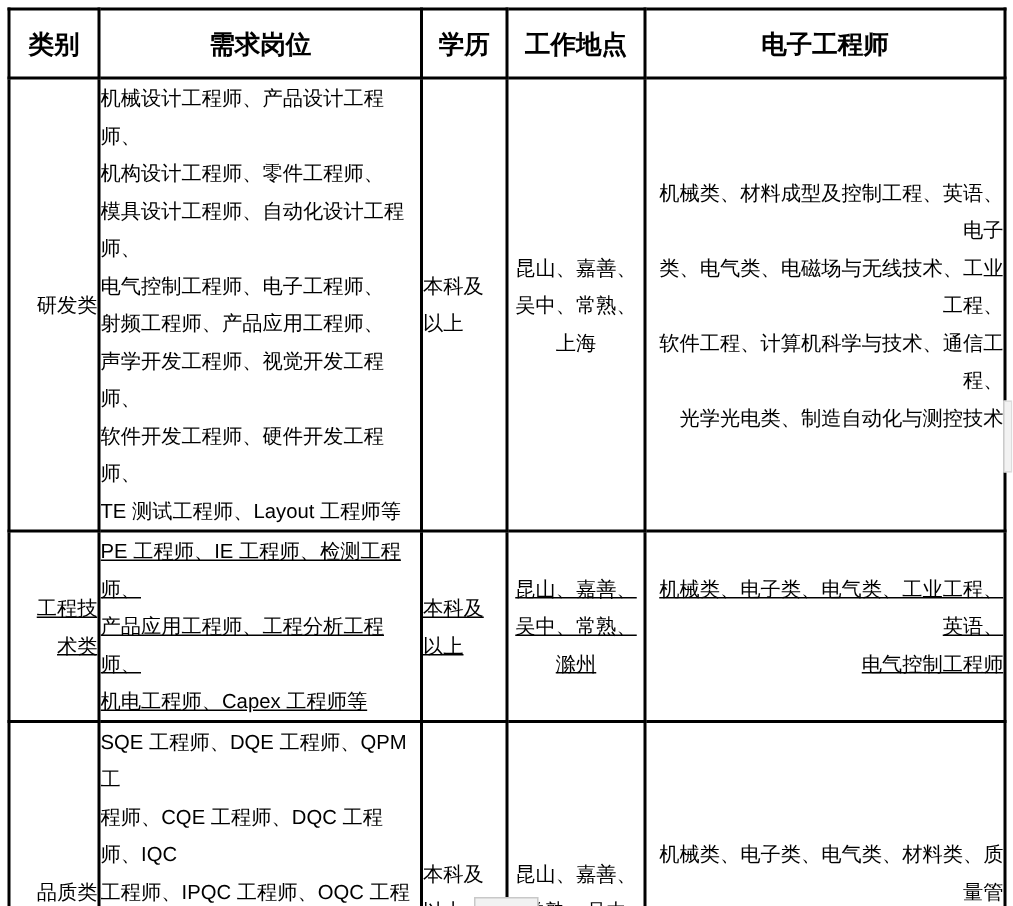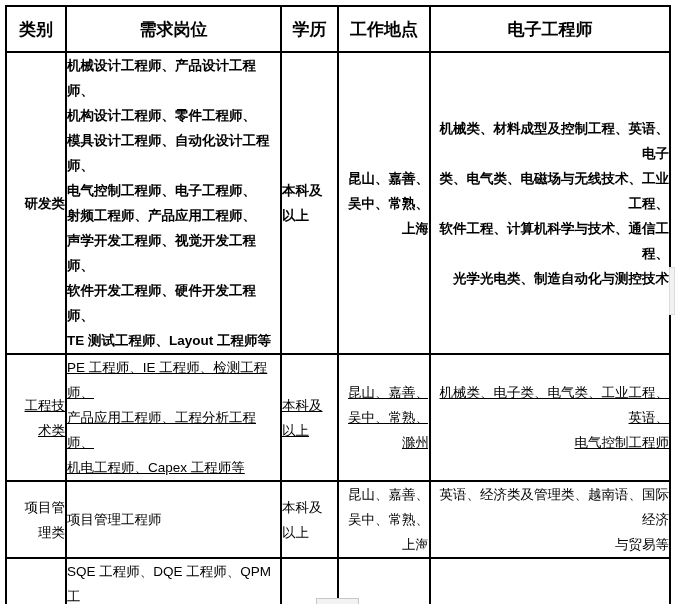--- a/index.html
+++ b/index.html
@@ -44,29 +44,29 @@
     line-height: 25px;
     padding: 0;
   }
   
   col.c-category  { width: 60px; }
   col.c-positions { width: 215px; }
   col.c-education { width: 57px; }
   col.c-locations { width: 92px; }
   col.c-majors    { width: 240px; }
   
-  tr.r1 td { height: 196px; font-weight: bold; }
+  tr.r1 td { height: 196px; }
   tr.r2 td { height: 81px; text-decoration: underline; }
   tr.r3 td { height: 66px; }
   tr.r4 td { height: 127px; }
   
   td.cell-category  { text-align: right; line-height: 24px; }
   td.cell-positions { text-align: left; padding: 0 4px 0 9px; }
   td.cell-education { text-align: left; line-height: 25px; }
-  td.cell-locations { text-align: right; padding: 0 2px 0 7px; border-radius: 20px; }
+  td.cell-locations { text-align: center; padding: 0 2px 0 7px; }
   td.cell-majors    { text-align: right; padding: 0 4px 0 9px; }
   
   .v-scroll-thumb {
     position: absolute;
     right: 0;
     top: 267px;
     width: 4px;
     height: 46px;
     background: #f2f2f2;
     border: 1px solid #dcdcdc;
@@ -131,32 +131,20 @@
 产品应用工程师、工程分析工程师、
 机电工程师、Capex 工程师等</td>
         <td class="cell-education">本科及
 以上</td>
         <td class="cell-locations">昆山、嘉善、
 吴中、常熟、
 滁州</td>
         <td class="cell-majors">机械类、电子类、电气类、工业工程、英语、
 电气控制工程师</td>
       </tr>
-      <tr class="r3">
-        <td class="cell-category">项目管
-理类</td>
-        <td class="cell-positions">项目管理工程师</td>
-        <td class="cell-education">本科及
-以上</td>
-        <td class="cell-locations">昆山、嘉善、
-吴中、常熟、
-上海</td>
-        <td class="cell-majors">英语、经济类及管理类、越南语、国际经济
-与贸易等</td>
-      </tr>
       <tr class="r4">
         <td class="cell-category">品质类</td>
         <td class="cell-positions">SQE 工程师、DQE 工程师、QPM 工
 程师、CQE 工程师、DQC 工程师、IQC
 工程师、IPQC 工程师、OQC 工程师、
 FAE 工程师、PQE 工程师、AQE 工程
 师、QS 工程师等</td>
         <td class="cell-education">本科及
 以上</td>
         <td class="cell-locations">昆山、嘉善、

